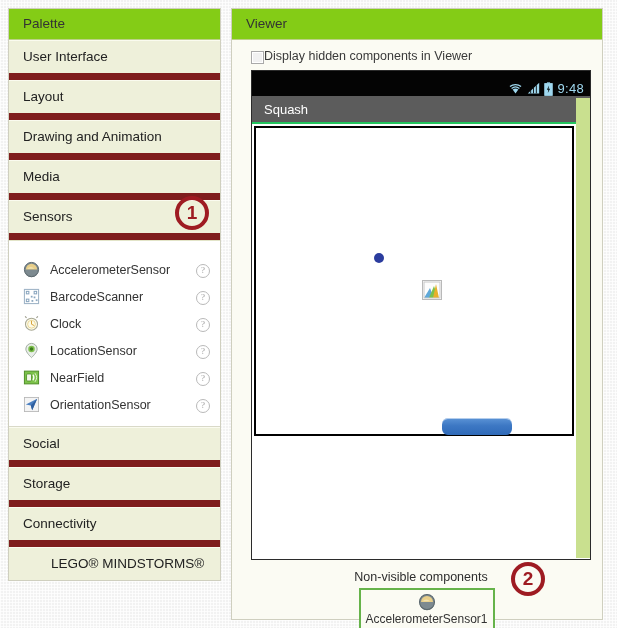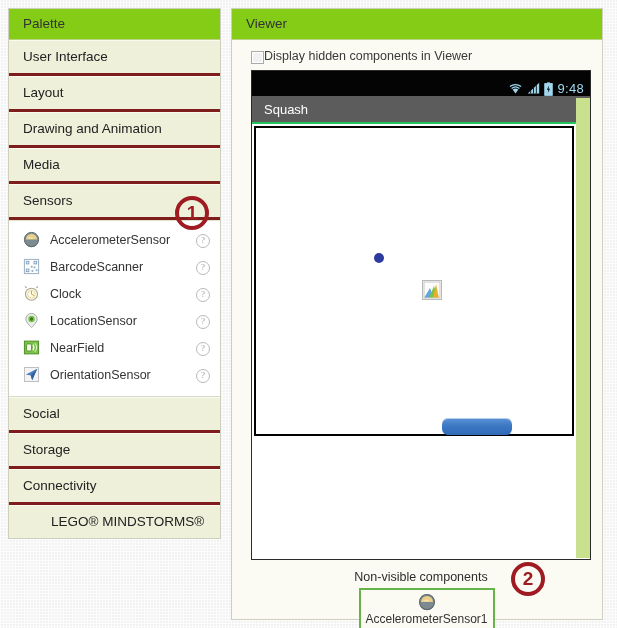--- a/index.html
+++ b/index.html
@@ -24,34 +24,34 @@
   .panel-head{
     background:#84cc16;
     color:#333;
     font-size:13.5px;
     padding:7px 0 7px 14px;
     border-bottom:1px solid #bcd086;
     line-height:16px;
   }
   .cat{
     background:#eef0da;
-    border-bottom:3px solid #7f1d1d;
+    border-bottom:7px solid #7f1d1d;
     border-top:1px solid #fafbef;
     color:#222;
     font-size:13.5px;
     padding:8px 0 8px 14px;
     line-height:16px;
     cursor:pointer;
   }
   .cat.last{border-bottom:none;padding-left:42px;}
   .sensor-list{
     background:#ffffff;
     border-top:1px solid #e2e4c8;
     border-bottom:1px solid #d9d9c8;
-    padding:5px 0 8px 0;
+    padding:15px 0 8px 0;
   }
   .srow{
     position:relative;
     height:27px;
     display:flex;align-items:center;
     padding-left:14px;
     cursor:pointer;
   }
   .sicon{
     width:17px;height:17px;flex:0 0 17px;margin-right:10px;

